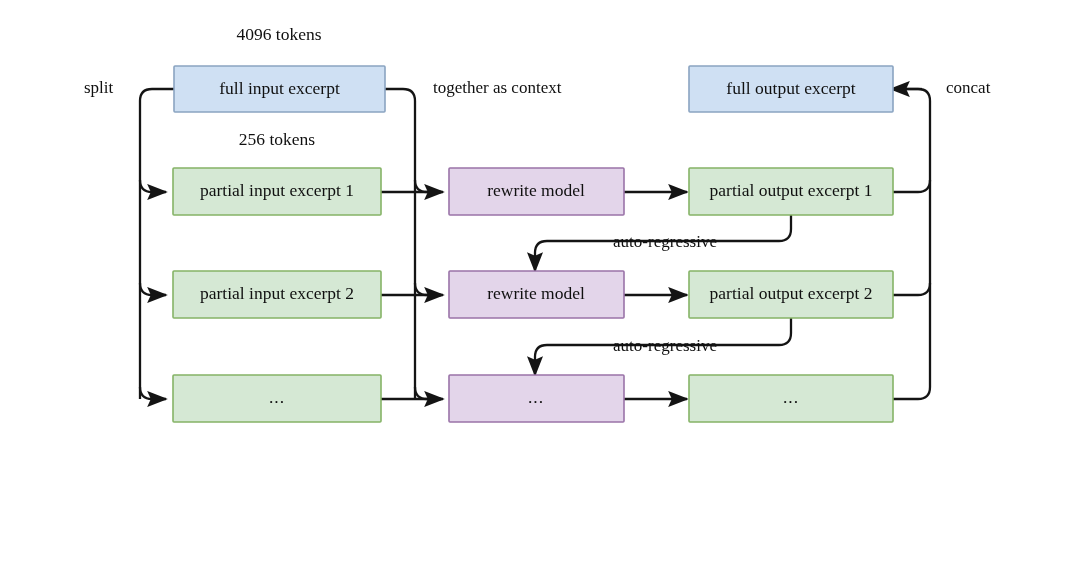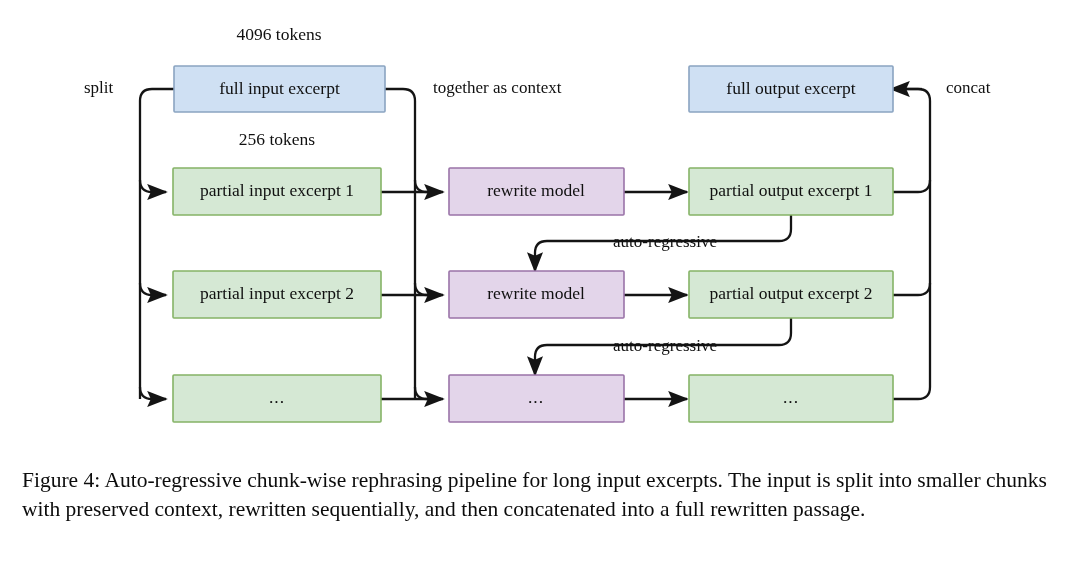--- a/index.html
+++ b/index.html
@@ -165,15 +165,14 @@
       <text class="edge-label anno-start" x="433" y="89">together as context</text>
 
       <text class="edge-label anno-start" x="946" y="89">concat</text>
 
       <text class="edge-label anno-mid" x="665" y="243">auto-regressive</text>
 
       <text class="edge-label anno-mid" x="665" y="347">auto-regressive</text>
     </svg>
   </div>
 
-  <div id="caption"><span class="cap-prefix">Figure 4:</span> <span>Auto-regressive chunk-wise rephrasing pipeline for long input excerpts. The input is split into smaller chunks with preserved context, rewritten sequentially, and then concatenated into a full rewritten passage.</span></div>
 
 </div>
 
 </body></html>

